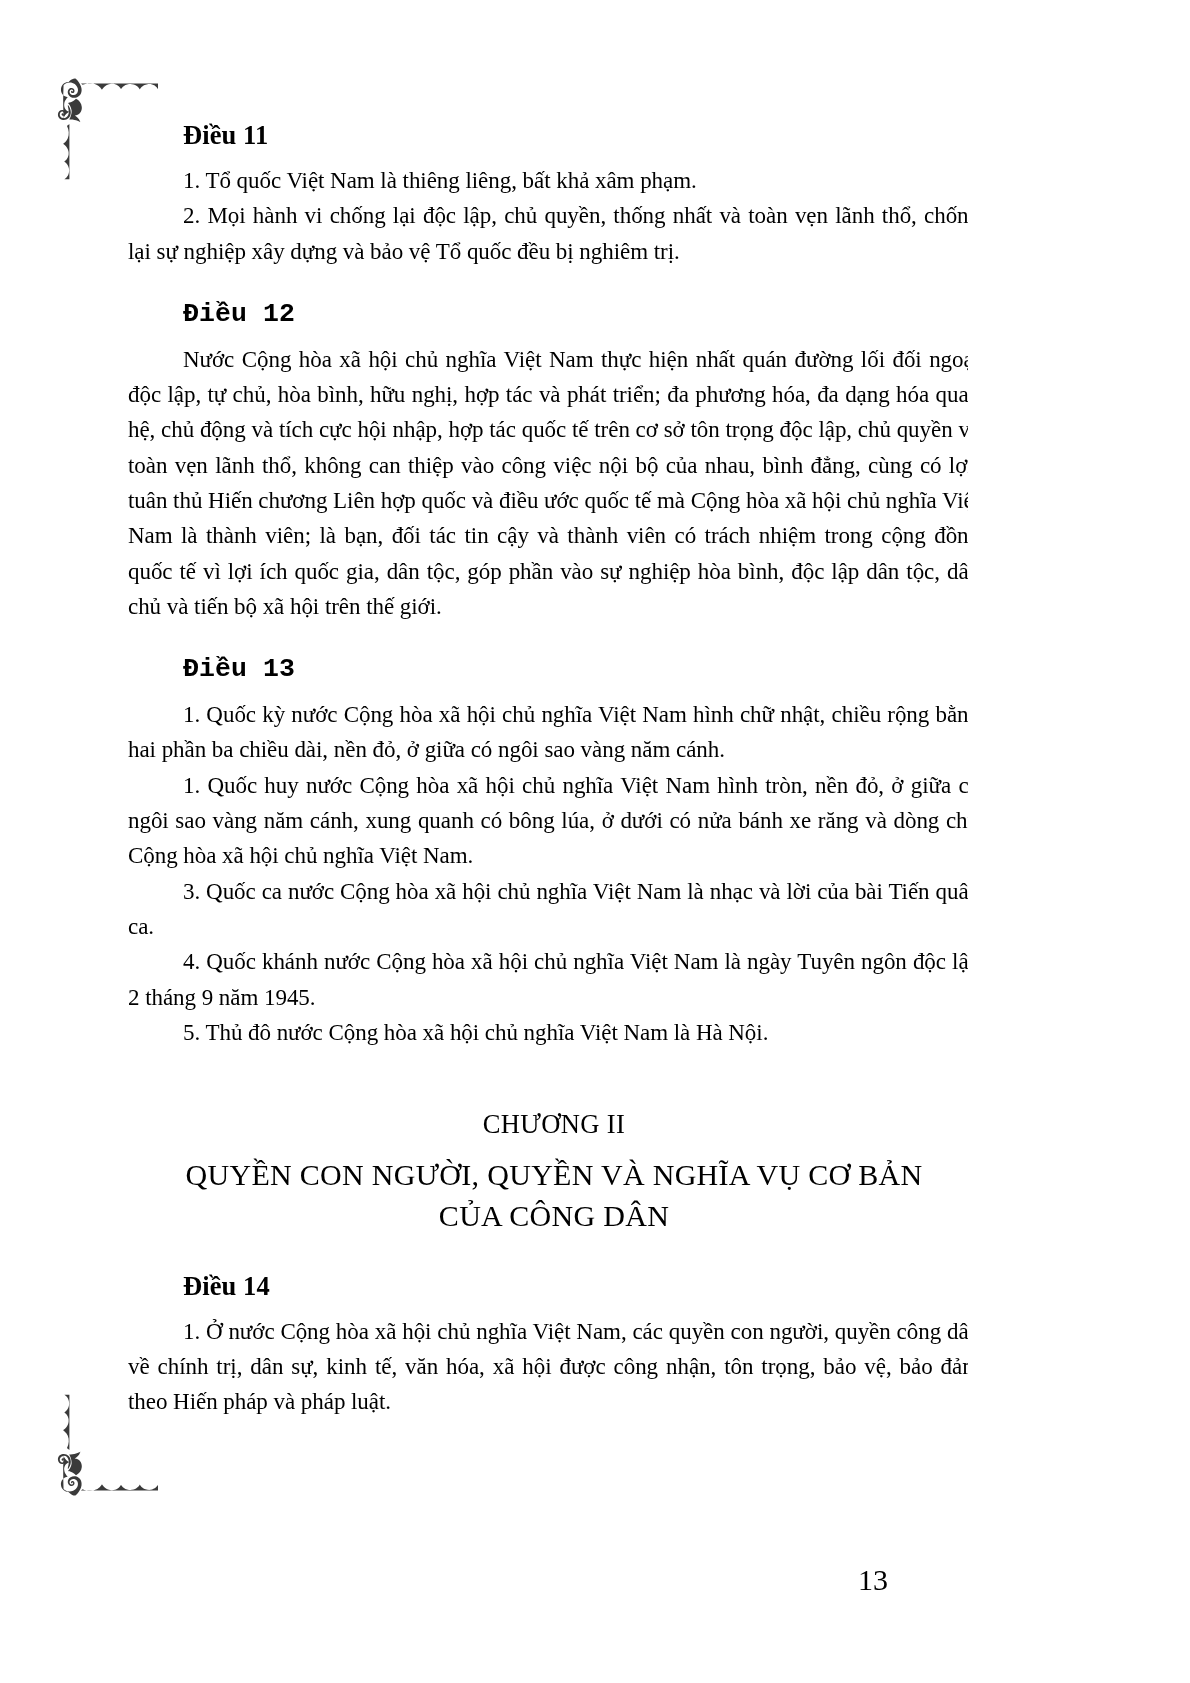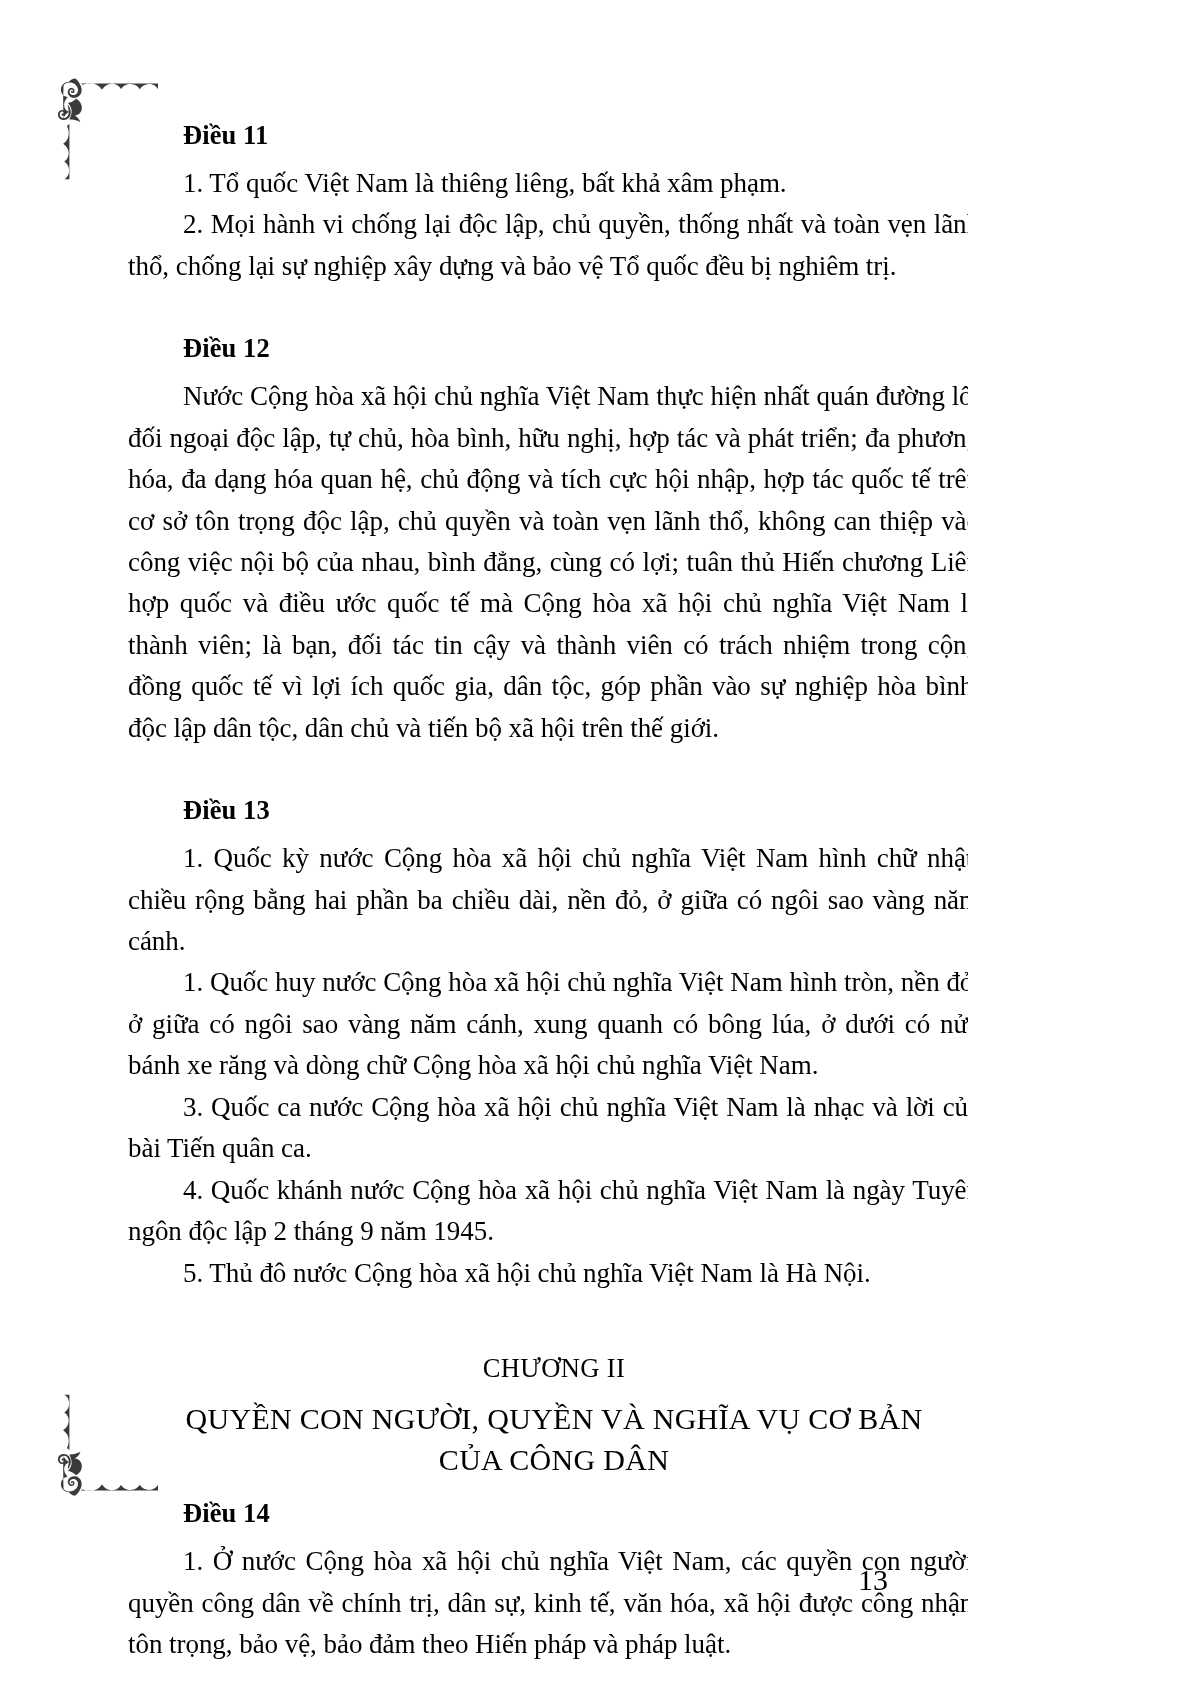--- a/index.html
+++ b/index.html
@@ -44,37 +44,37 @@
 
   .article-heading {
     font-weight: bold;
     font-size: 26.5px;
     line-height: 1.32;
     margin: 0 0 10px 0;
     padding-left: 55px;
     letter-spacing: 0.1px;
   }
 
-  .gap-before-heading { margin-top: 44px; }
+  .gap-before-heading { margin-top: 28px; font-family: Liberation Mono, monospace; }
 
   p.body-text {
     margin: 0;
-    font-size: 27px;
+    font-size: 23px;
     line-height: 1.535;
     text-align: justify;
     text-justify: inter-word;
     text-indent: 55px;
     letter-spacing: -0.05px;
   }
 
   p.body-text.last-of-block { margin-bottom: 0; }
 
   .chapter-block {
     margin-top: 56px;
-    margin-bottom: 16px;
+    margin-bottom: 32px;
     text-align: center;
   }
   .chapter-label {
     font-size: 26.5px;
     line-height: 1.42;
     letter-spacing: 0.4px;
     margin: 0 0 10px 0;
   }
   .chapter-title {
     font-weight: normal;

